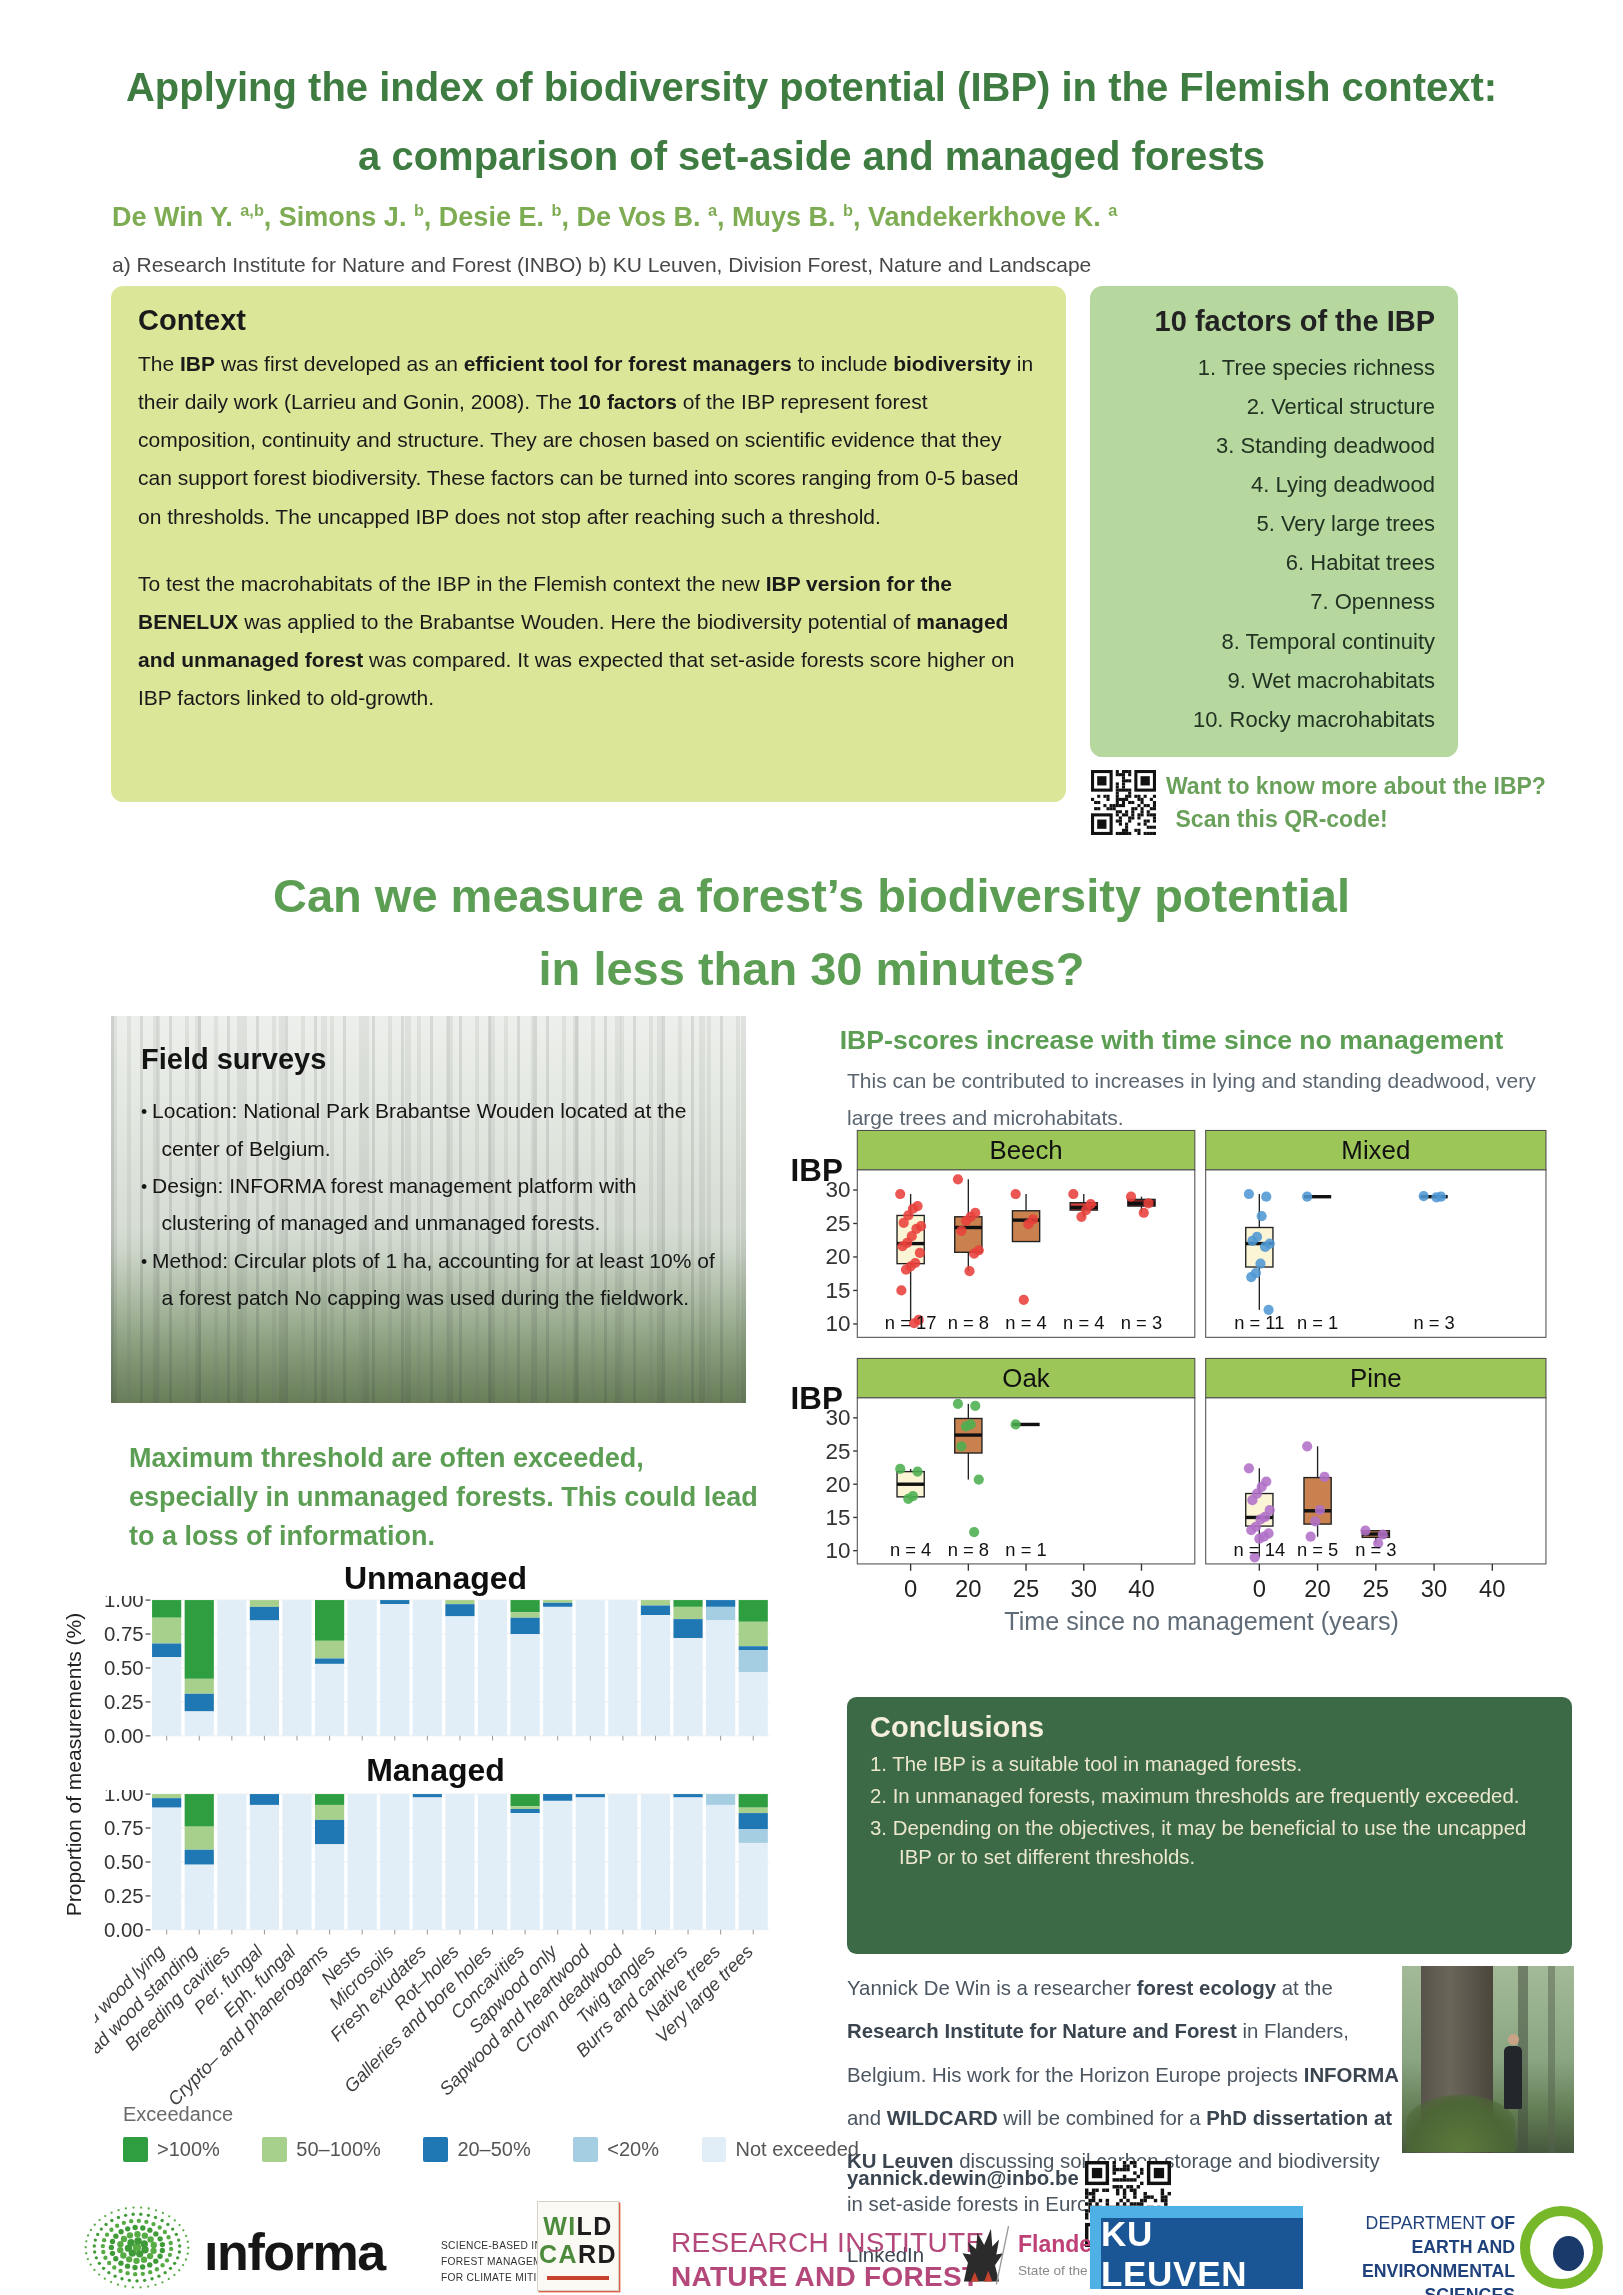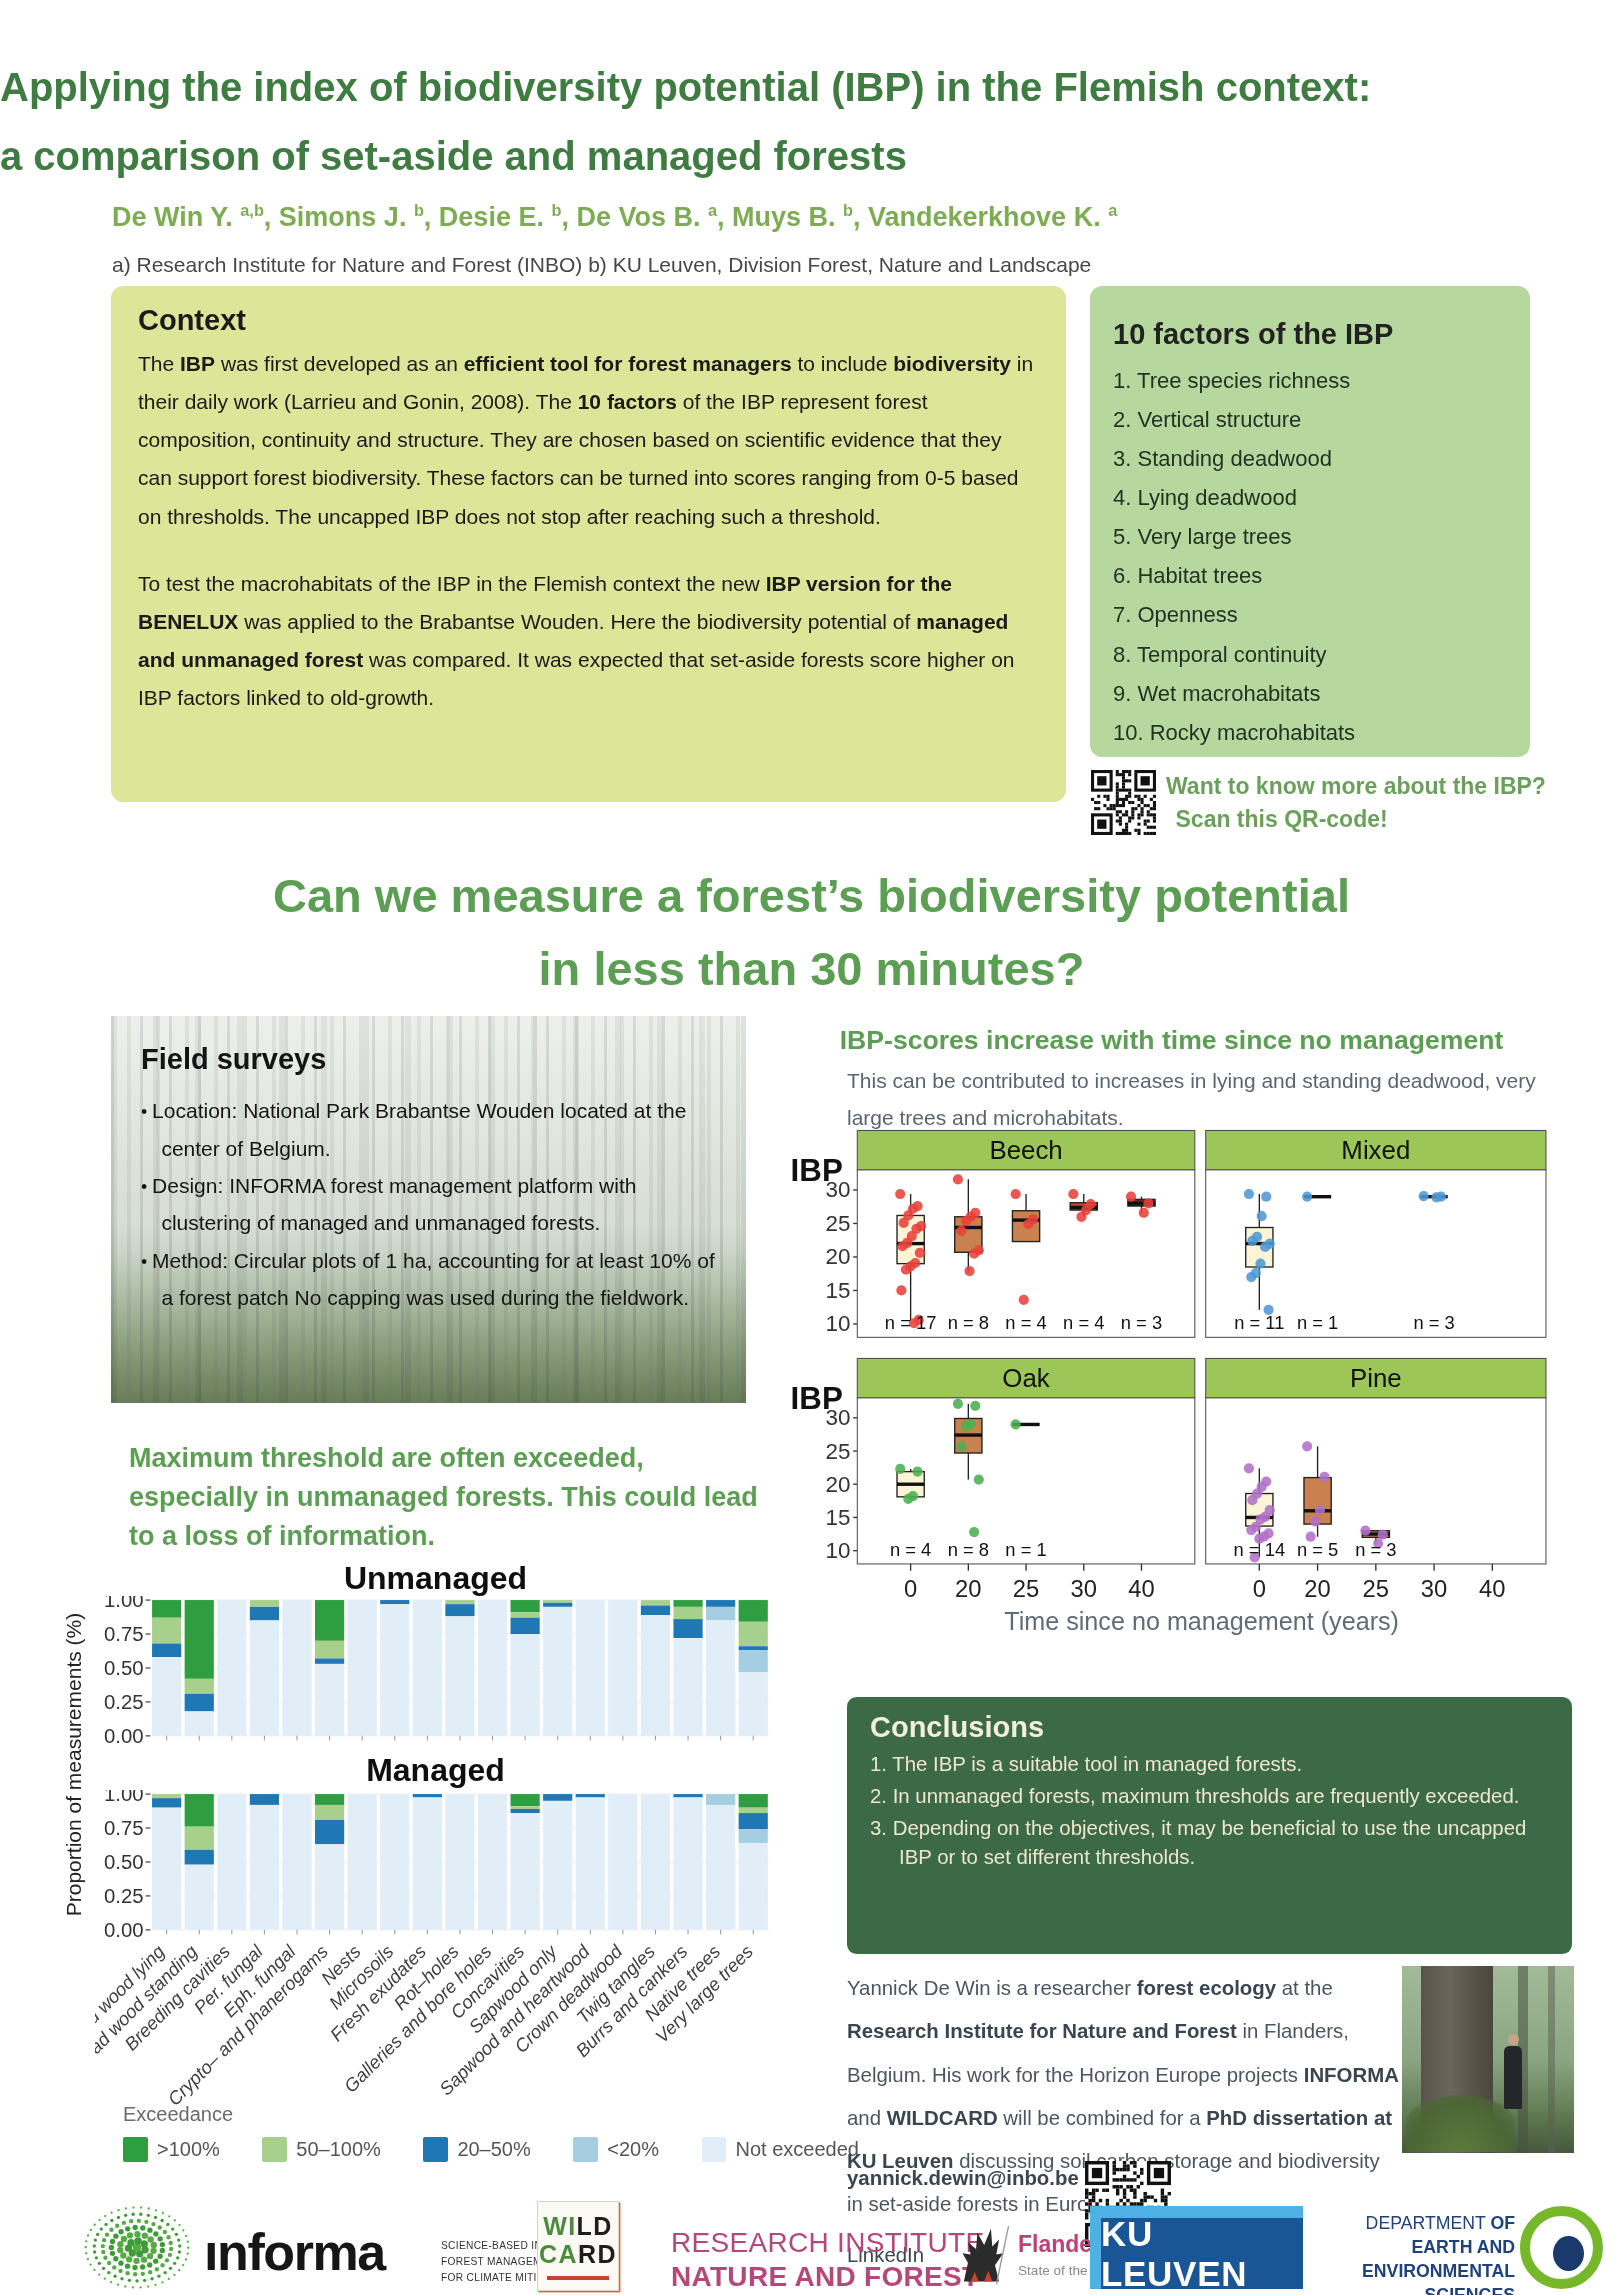--- a/index.html
+++ b/index.html
@@ -4,31 +4,31 @@
 <style>
   html,body{margin:0;padding:0;background:#ffffff;}
   .poster{
     position:relative;width:1623px;height:2295px;background:#ffffff;
     font-family:"Liberation Sans", sans-serif;color:#1a1a1a;overflow:hidden;
   }
   .abs{position:absolute;}
   .b{font-weight:bold;}
 
   
-  .title{width:100%;text-align:left;top:53px;font-size:40px;font-weight:bold;color:#3e7c41;line-height:1.72;}
+  .title{width:100%;text-align:center;top:53px;font-size:40px;font-weight:bold;color:#3e7c41;line-height:1.72;}
   .authors{left:112px;top:201px;font-size:27px;font-weight:bold;color:#7dac53;}
   .authors sup{font-size:16.3px;}
   .affil{left:112px;top:253px;font-size:21px;color:#474747;}
 
   
   .context-box{left:111px;top:286px;width:955px;height:516px;background:#dbe698;border-radius:12.3px;padding:17.7px 27px;box-sizing:border-box;}
   .context-box h2{margin:0 0 8px 0;font-size:29px;}
   .context-box p{margin:0;font-size:21px;line-height:1.82;}
   .context-box p + p{margin-top:29px;}
-  .factors-box{left:1090px;top:286px;width:440px;height:471px;background:#b6d89f;border-radius:12.3px;padding:32px 23px;box-sizing:border-box;}
+  .factors-box{left:1090px;top:286px;width:368px;height:471px;background:#b6d89f;border-radius:12.3px;padding:19px 23px;box-sizing:border-box;text-align:right;}
   .factors-box h2{margin:0 0 9.5px 0;font-size:29px;color:#222;}
   .factors-box ol{margin:0;padding:0;list-style:none;font-size:22px;line-height:1.78;color:#233323;}
 
   .qr-top-wrap{left:1091px;top:770px;}
   .qr-svg{background:#fff;display:block;}
   .qr-caption{left:1166px;top:770px;font-size:23px;font-weight:bold;color:#6aa15a;line-height:1.45;}
   .qr-caption .l2{padding-left:9.5px;}
 
   
   .question{width:100%;text-align:center;top:860px;font-size:47px;font-weight:bold;color:#5c9e53;line-height:1.55;}

